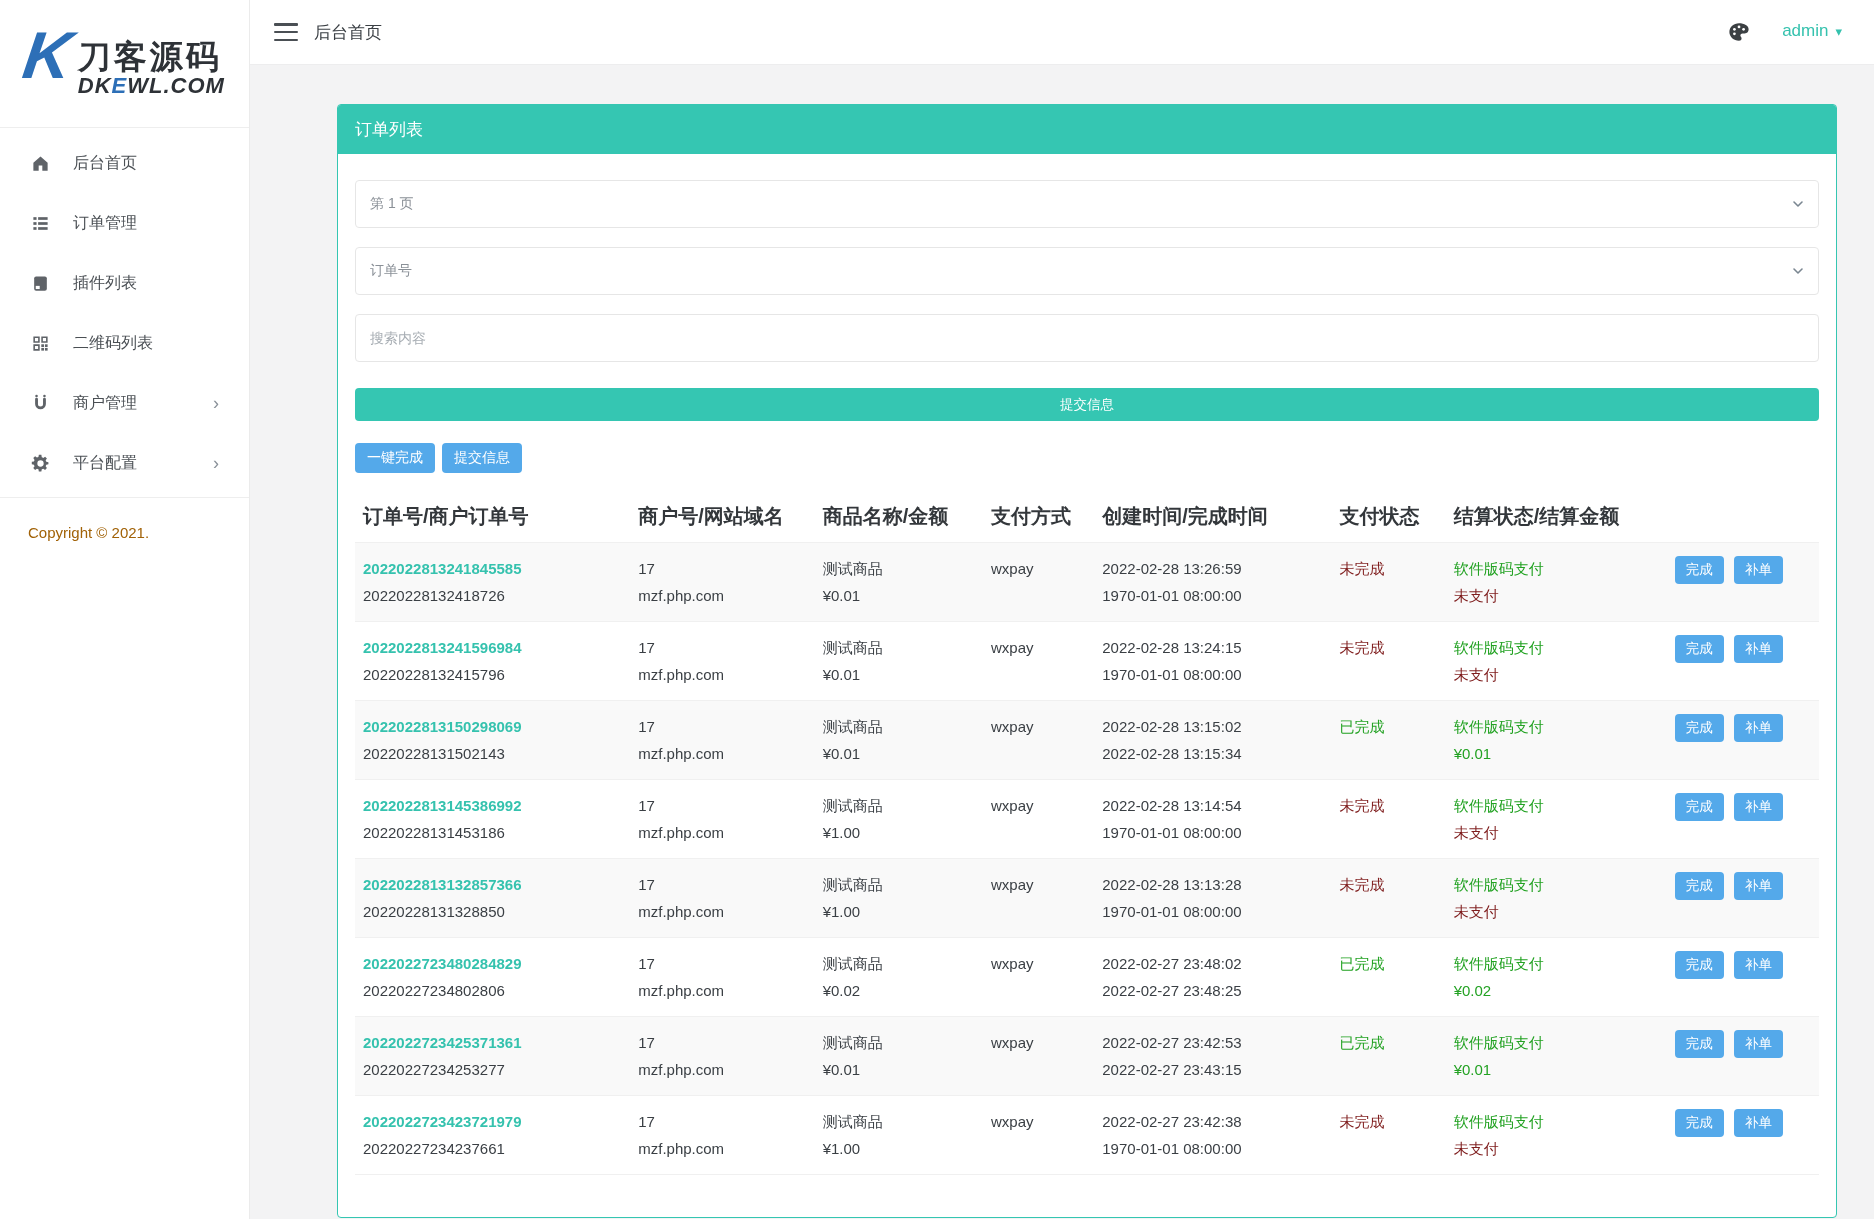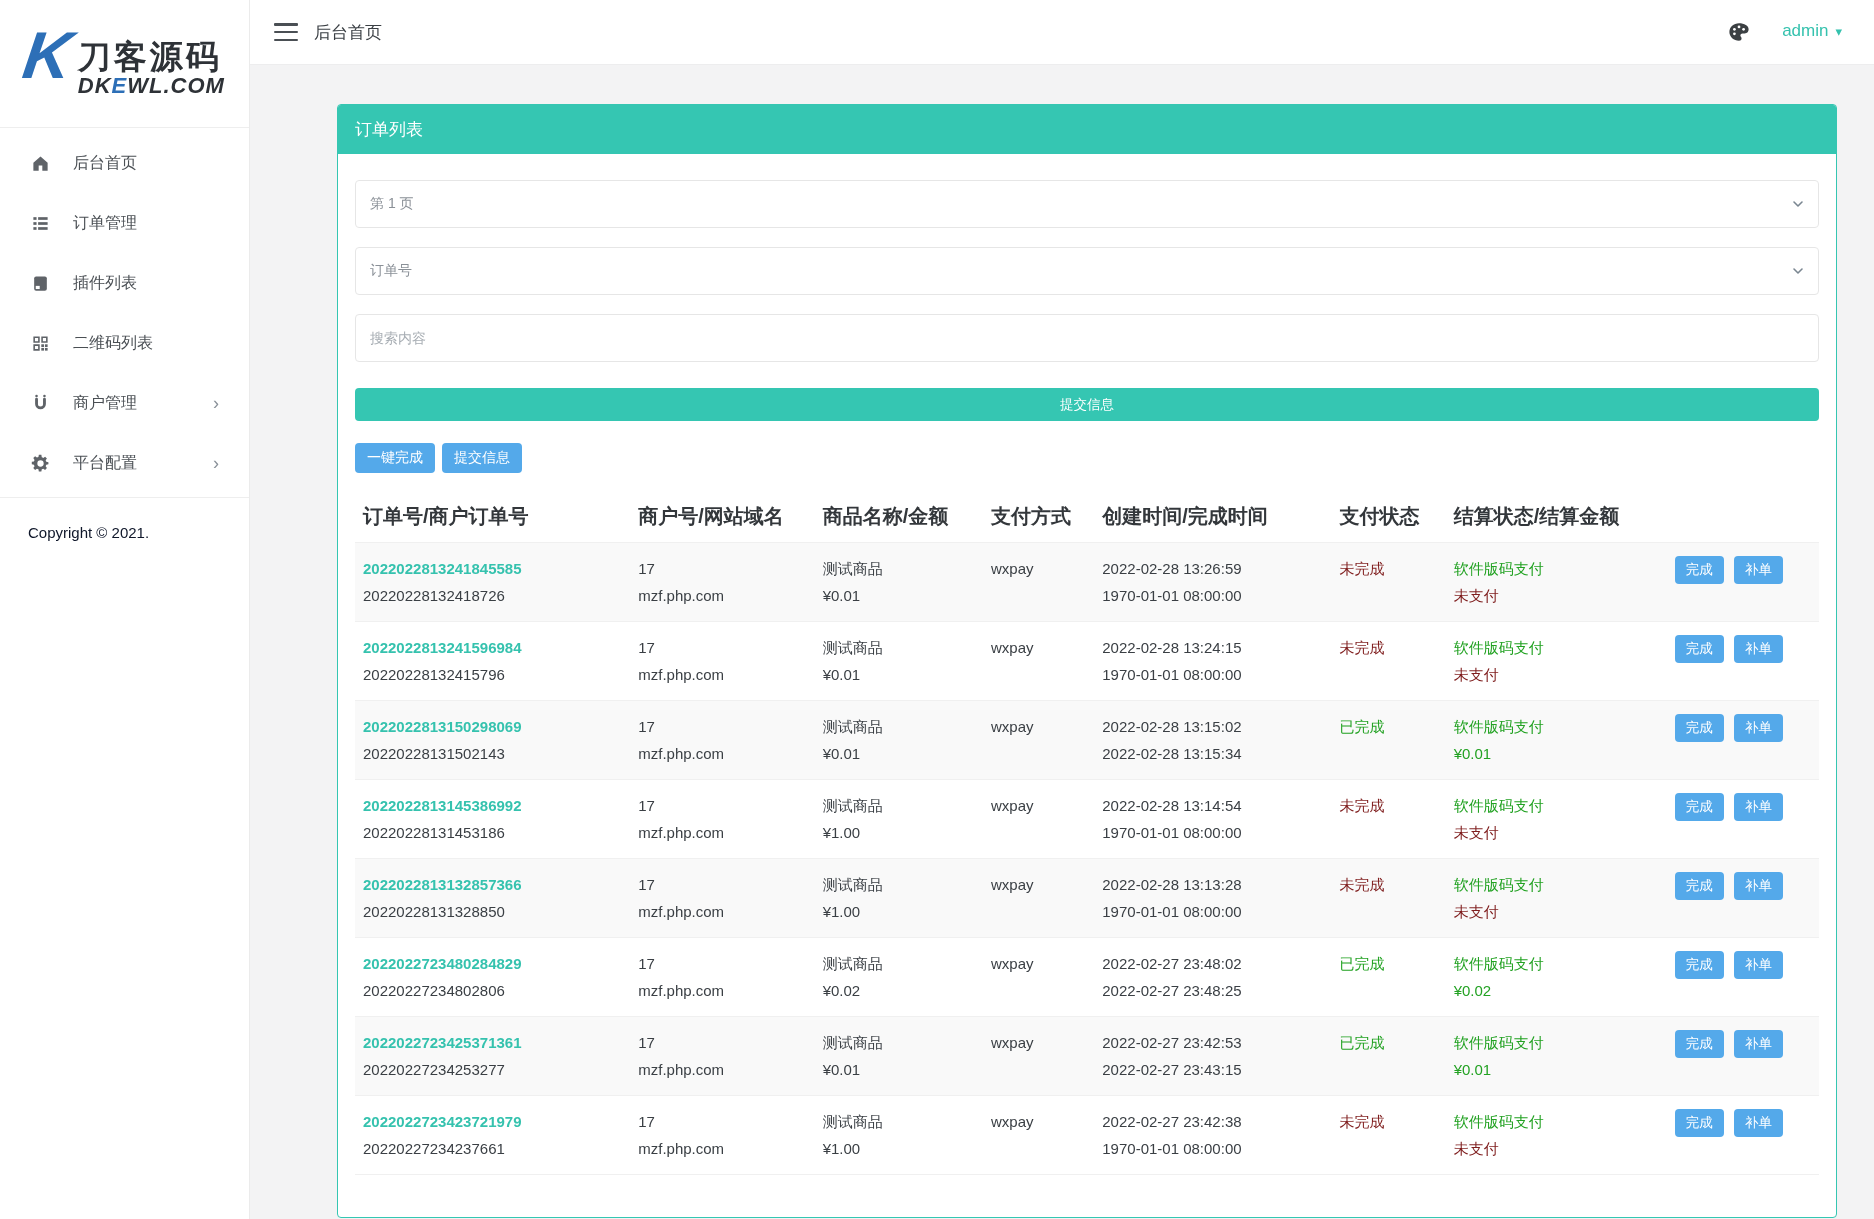--- a/index.html
+++ b/index.html
@@ -14,21 +14,21 @@
   .logo-txt { display:flex; flex-direction:column; line-height:1.05;margin-top:28px; }
   .logo-cn { font-size:33px; font-weight:800; color:#2e3237; letter-spacing:3px; }
   .logo-en { font-size:22px; font-weight:800; font-style:italic; color:#2e3237; letter-spacing:1px; }
   .logo-en .mid { color:#2d6fb7; }
   .menu { padding-top:5px; }
   .menu-item { height:60px; display:flex; align-items:center; padding:0 30px 0 29px; cursor:pointer; color:#4a4f54; font-size:16px; }
   .mi-icon { width:22px; height:22px; display:inline-flex; align-items:center; justify-content:center; margin-right:22px; flex:none; }
   .mi-label { flex:1; }
   .mi-chev { color:#8a9199; font-size:18px; line-height:1; }
   .side-divider { border:none; border-top:1px solid #eee; margin-top:4px; }
-  .copyright { margin-top:26px; padding-left:28px; font-size:15px; color:#0f172a; }
+  .copyright { margin-top:26px; padding-left:28px; font-size:15px; color:#a16207; }
 
   
   .topbar { position:absolute; left:250px; top:0; right:0; height:65px; background:#fff; border-bottom:1px solid #ededee; display:flex; align-items:center; padding:0 32px 0 24px; }
   .burger { width:24px; height:18px; display:flex; flex-direction:column; justify-content:space-between; cursor:pointer; margin-right:16px; }
   .burger span { display:block; height:2.5px; background:#4a4f54; border-radius:1px; }
   .tb-title { font-size:17px; color:#3a3f44; }
   .tb-right { margin-left:auto; display:flex; align-items:flex-start; gap:32px; }
   .palette { cursor:pointer; display:inline-flex; }
   .user { display:flex; align-items:center; gap:7px; cursor:pointer; color:#35c2ae; font-size:17px; }
   .user .caret { font-size:13px; color:#35c2ae; }

